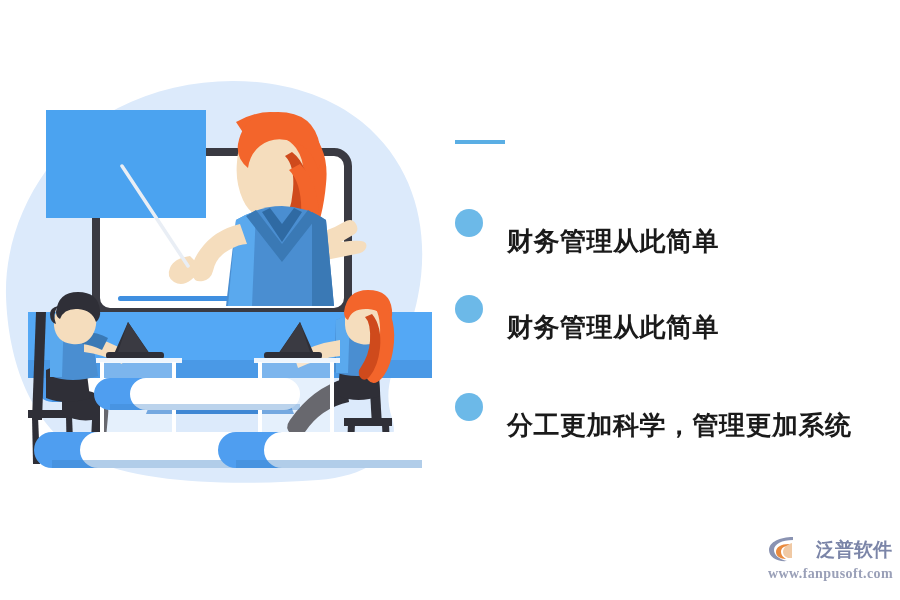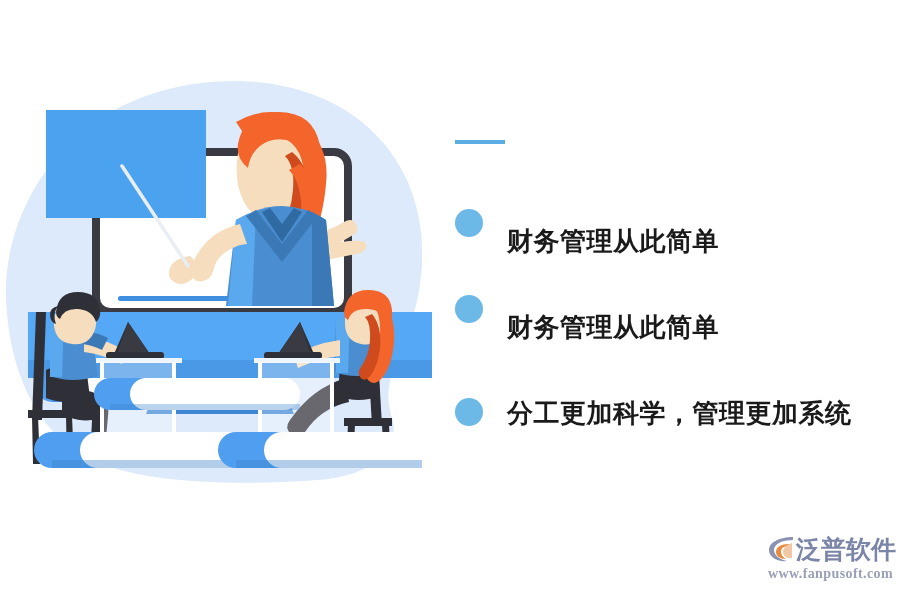--- a/index.html
+++ b/index.html
@@ -50,21 +50,21 @@
     background: #5aaee4;
   }
   .bullet-row {
     position: absolute;
     left: 0px;
     display: flex;
     align-items: center;
   }
   .bullet-row.r0 { top: 62px; }
   .bullet-row.r1 { top: 148px; }
-  .bullet-row.r2 { top: 234px; align-items: flex-end; }
+  .bullet-row.r2 { top: 246px; }
 
   .bullet-dot {
     width: 28px;
     height: 28px;
     border-radius: 50%;
     background: #6cb9e8;
     flex: 0 0 auto;
   }
   .bullet-text {
     margin-left: 24px;
@@ -88,22 +88,22 @@
     flex-direction: column;
     align-items: flex-start;
   }
   .logo-top {
     display: flex;
     align-items: center;
     height: 34px;
   }
   .logo-mark { width: 30px; height: 28px; flex: 0 0 auto; }
   .logo-word {
-    margin-left: 0;
-    font-size: 25px;
+    margin-left: 20px;
+    font-size: 19px;
     font-weight: bold;
     color: #7b85a8;
     letter-spacing: 0px;
     line-height: 1;
     white-space: nowrap;
   }
   .logo-url {
     margin-top: 1px;
     margin-left: 2px;
     font-family: "Liberation Serif", "DejaVu Serif", serif;

